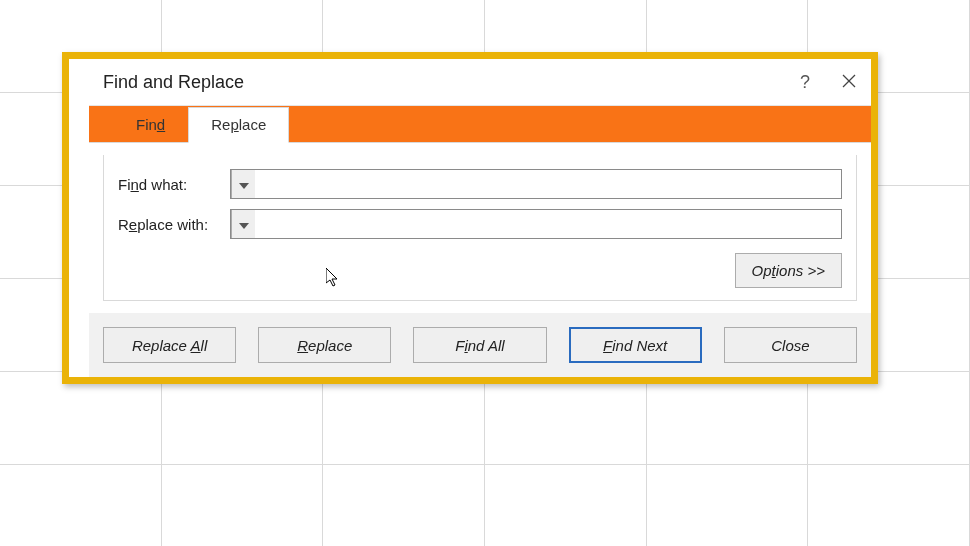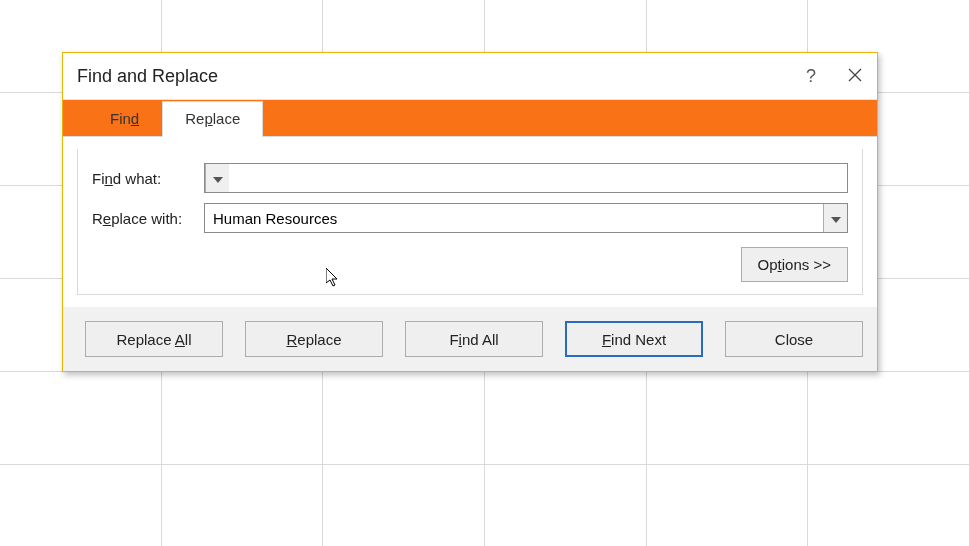--- a/index.html
+++ b/index.html
@@ -24,22 +24,23 @@
     height: 93px;
     border-right: 1px solid #d9d9d9;
     border-bottom: 1px solid #d9d9d9;
   }
   
   .dialog {
     position: absolute;
     left: 62px; top: 52px;
     width: 816px;
     background: #ffffff;
-    border: 1px solid #eab308;
+    border: 7px solid #eab308;
     box-shadow: 2px 3px 6px rgba(0,0,0,0.25);
+    padding-left: 20px;
   }
   .titlebar {
     display: flex;
     align-items: center;
     height: 46px;
     padding-left: 14px;
     background: #ffffff;
   }
   .titlebar .title {
     font-size: 18px;
@@ -137,20 +138,21 @@
     margin-top: 14px;
   }
   .btn {
     background: #efefef;
     border: 1px solid #acacac;
     padding: 8px 16px;
     font-size: 15px;
     color: #222;
     cursor: pointer;
     font-family: inherit;
+    font-style: italic;
   }
   .btn .ul { text-decoration: underline; }
   
   .buttonbar {
     display: flex;
     gap: 22px;
     padding: 14px;
     background: #f1f1f1;
     justify-content: flex-end;
   }
@@ -262,21 +264,20 @@
               </svg>
           </span>
         </div>
       </div>
     </div>
     <div class="field-row">
       <div class="field-label">
         <span>R</span><span class="ul">e</span><span>place with:</span>
       </div>
       <div class="combo">
-        <input type="text" value="Human Resources" style="">
         <div class="drop">
           <span>
             <svg width="10" height="6" viewBox="0 0 10 6">
                 <polygon points="0,0 10,0 5,6"></polygon>
               </svg>
           </span>
         </div>
       </div>
     </div>
     <div class="options-row">

